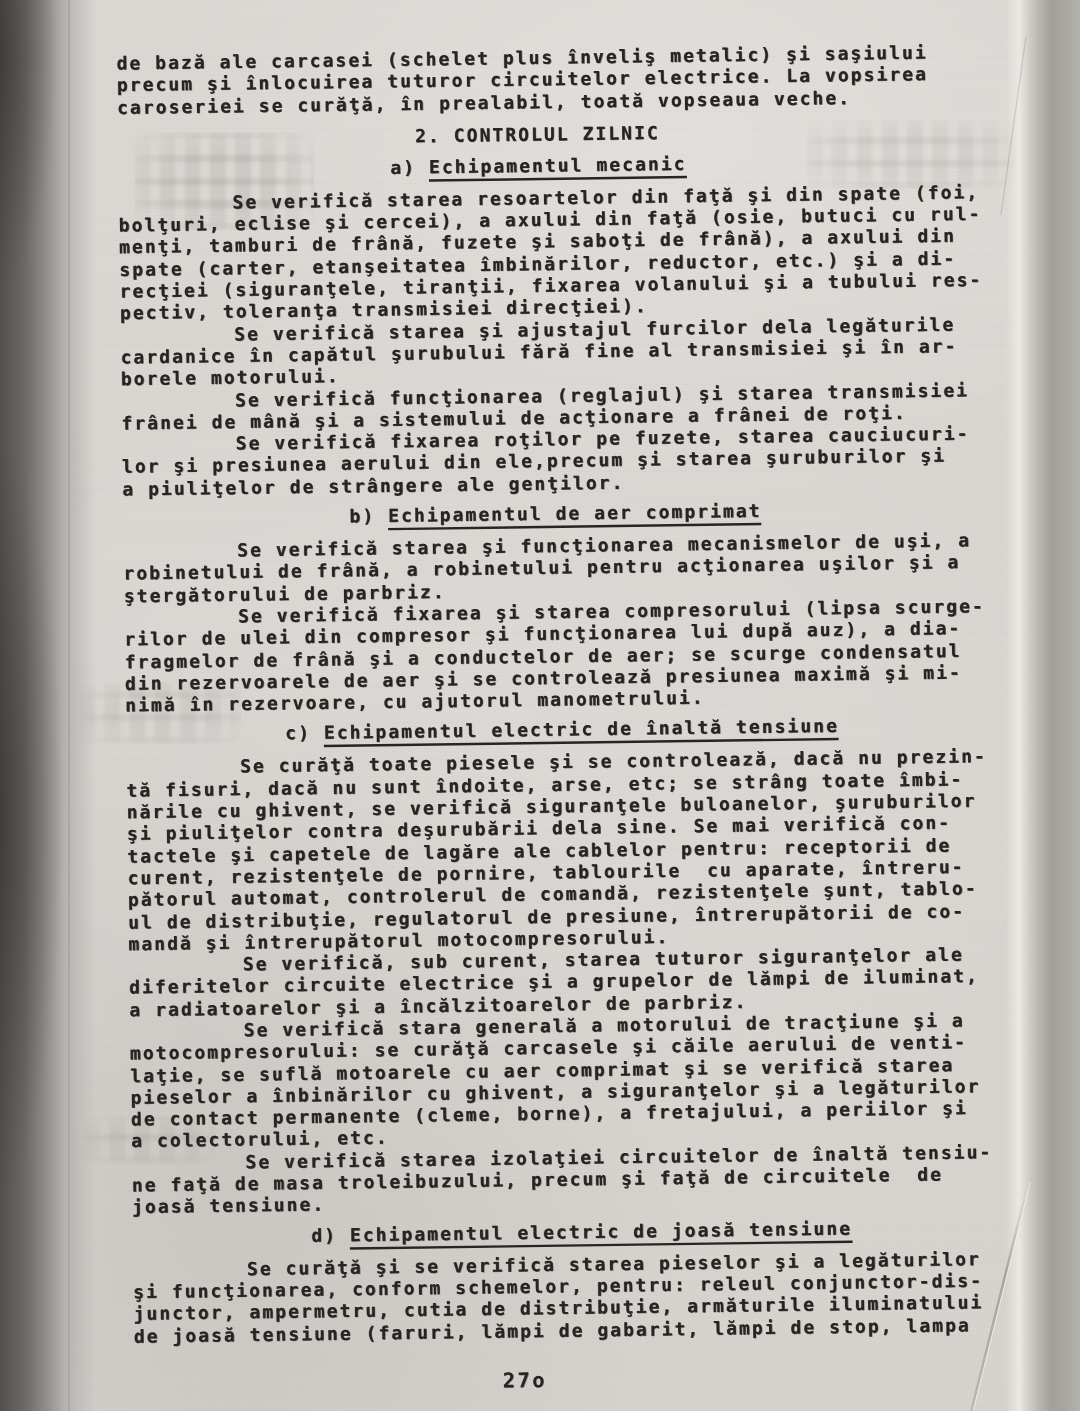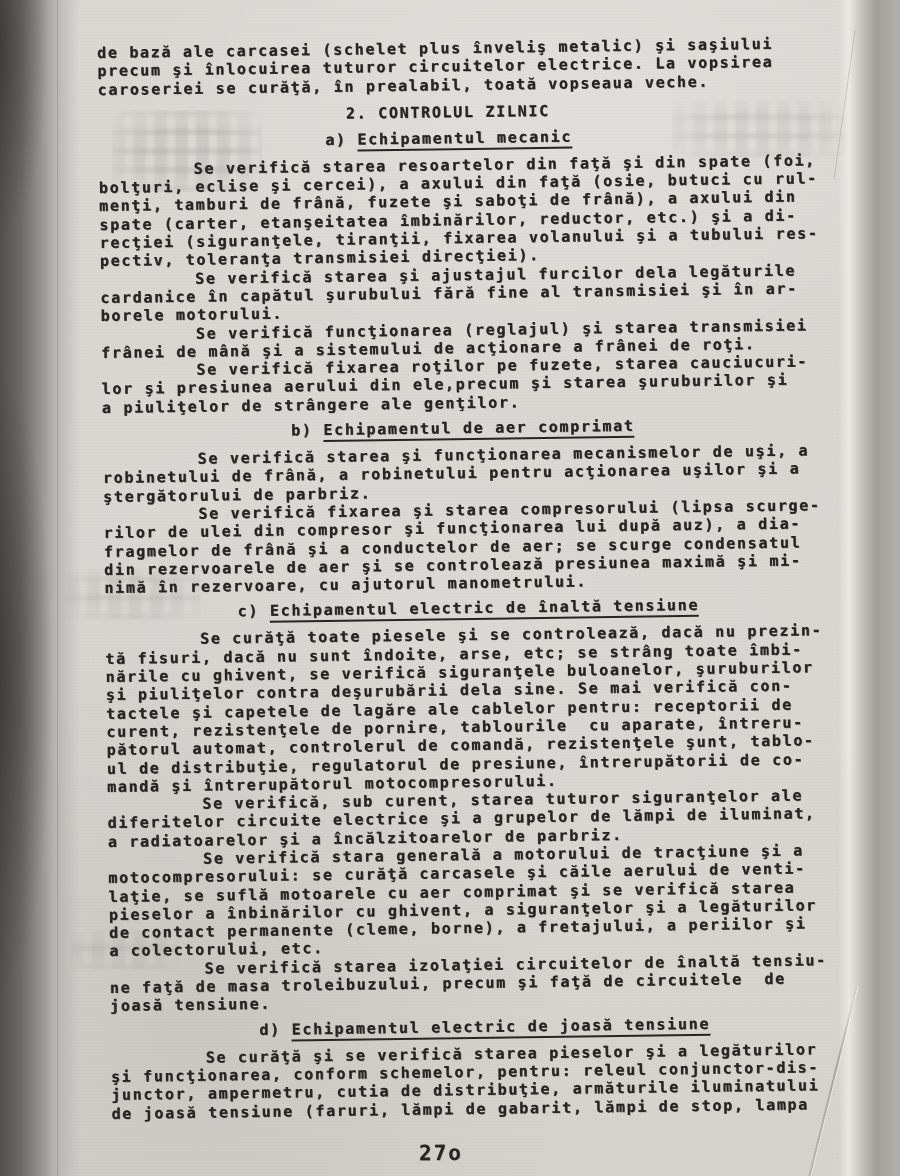--- a/index.html
+++ b/index.html
@@ -90,21 +90,21 @@
   .heading{white-space:pre;line-height:19px;}
   .heading.chapter{margin-top:9px;margin-bottom:3px;padding-left:248px;}
   .heading.section{margin-top:7px;margin-bottom:8px;}
   .h-a{padding-left:227px;}
   .h-b{padding-left:189px;}
   .h-c{padding-left:133px;}
   .h-d{padding-left:149px;}
   .heading .title{border-bottom:2px solid var(--ink,#262522);padding-bottom:1px;}
   .page-number{
     position:absolute;left:419px;top:1141px;
-    color:var(--ink,#262522);font-size:21px;font-weight:bold;letter-spacing:2px;
+    color:var(--ink,#262522);font-size:17px;font-weight:bold;letter-spacing:2px;
     text-shadow:0.5px 0.4px 0 rgba(34,33,30,0.5);
     transform:rotate(-0.5deg);
   }
 </style>
 </head>
 <body>
 
 <div class="page">
   <div class="grain"></div>
 

